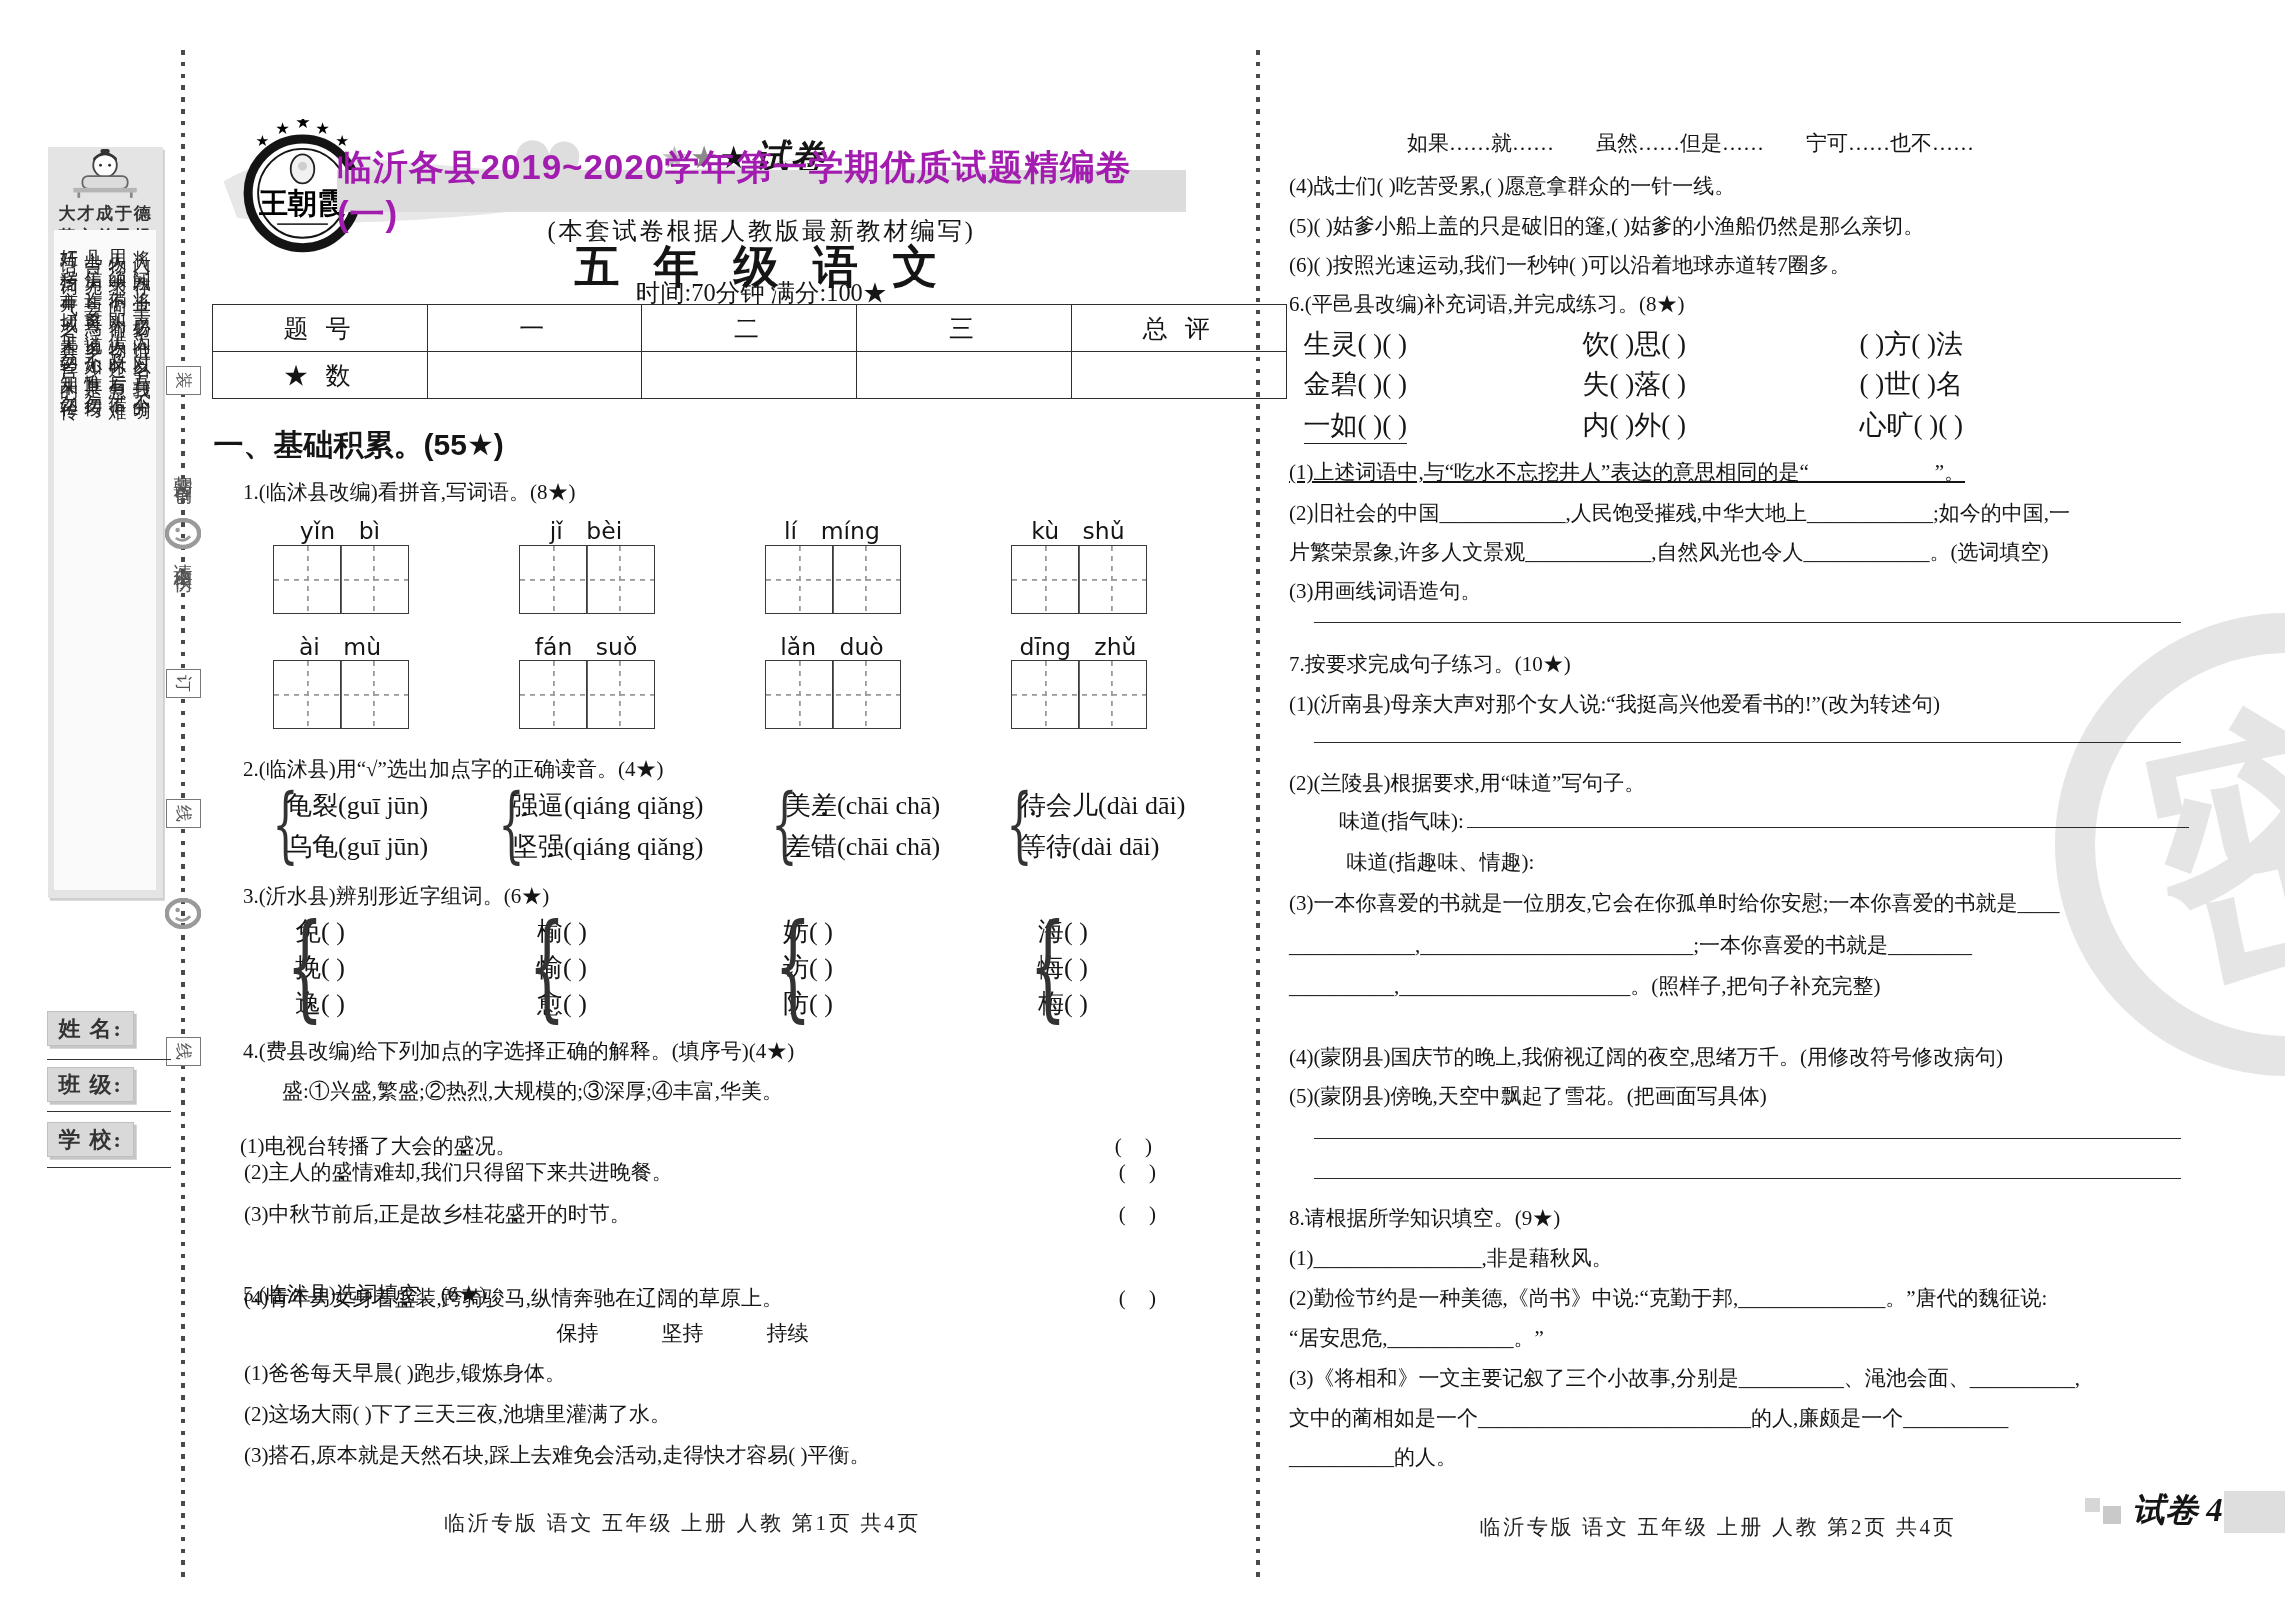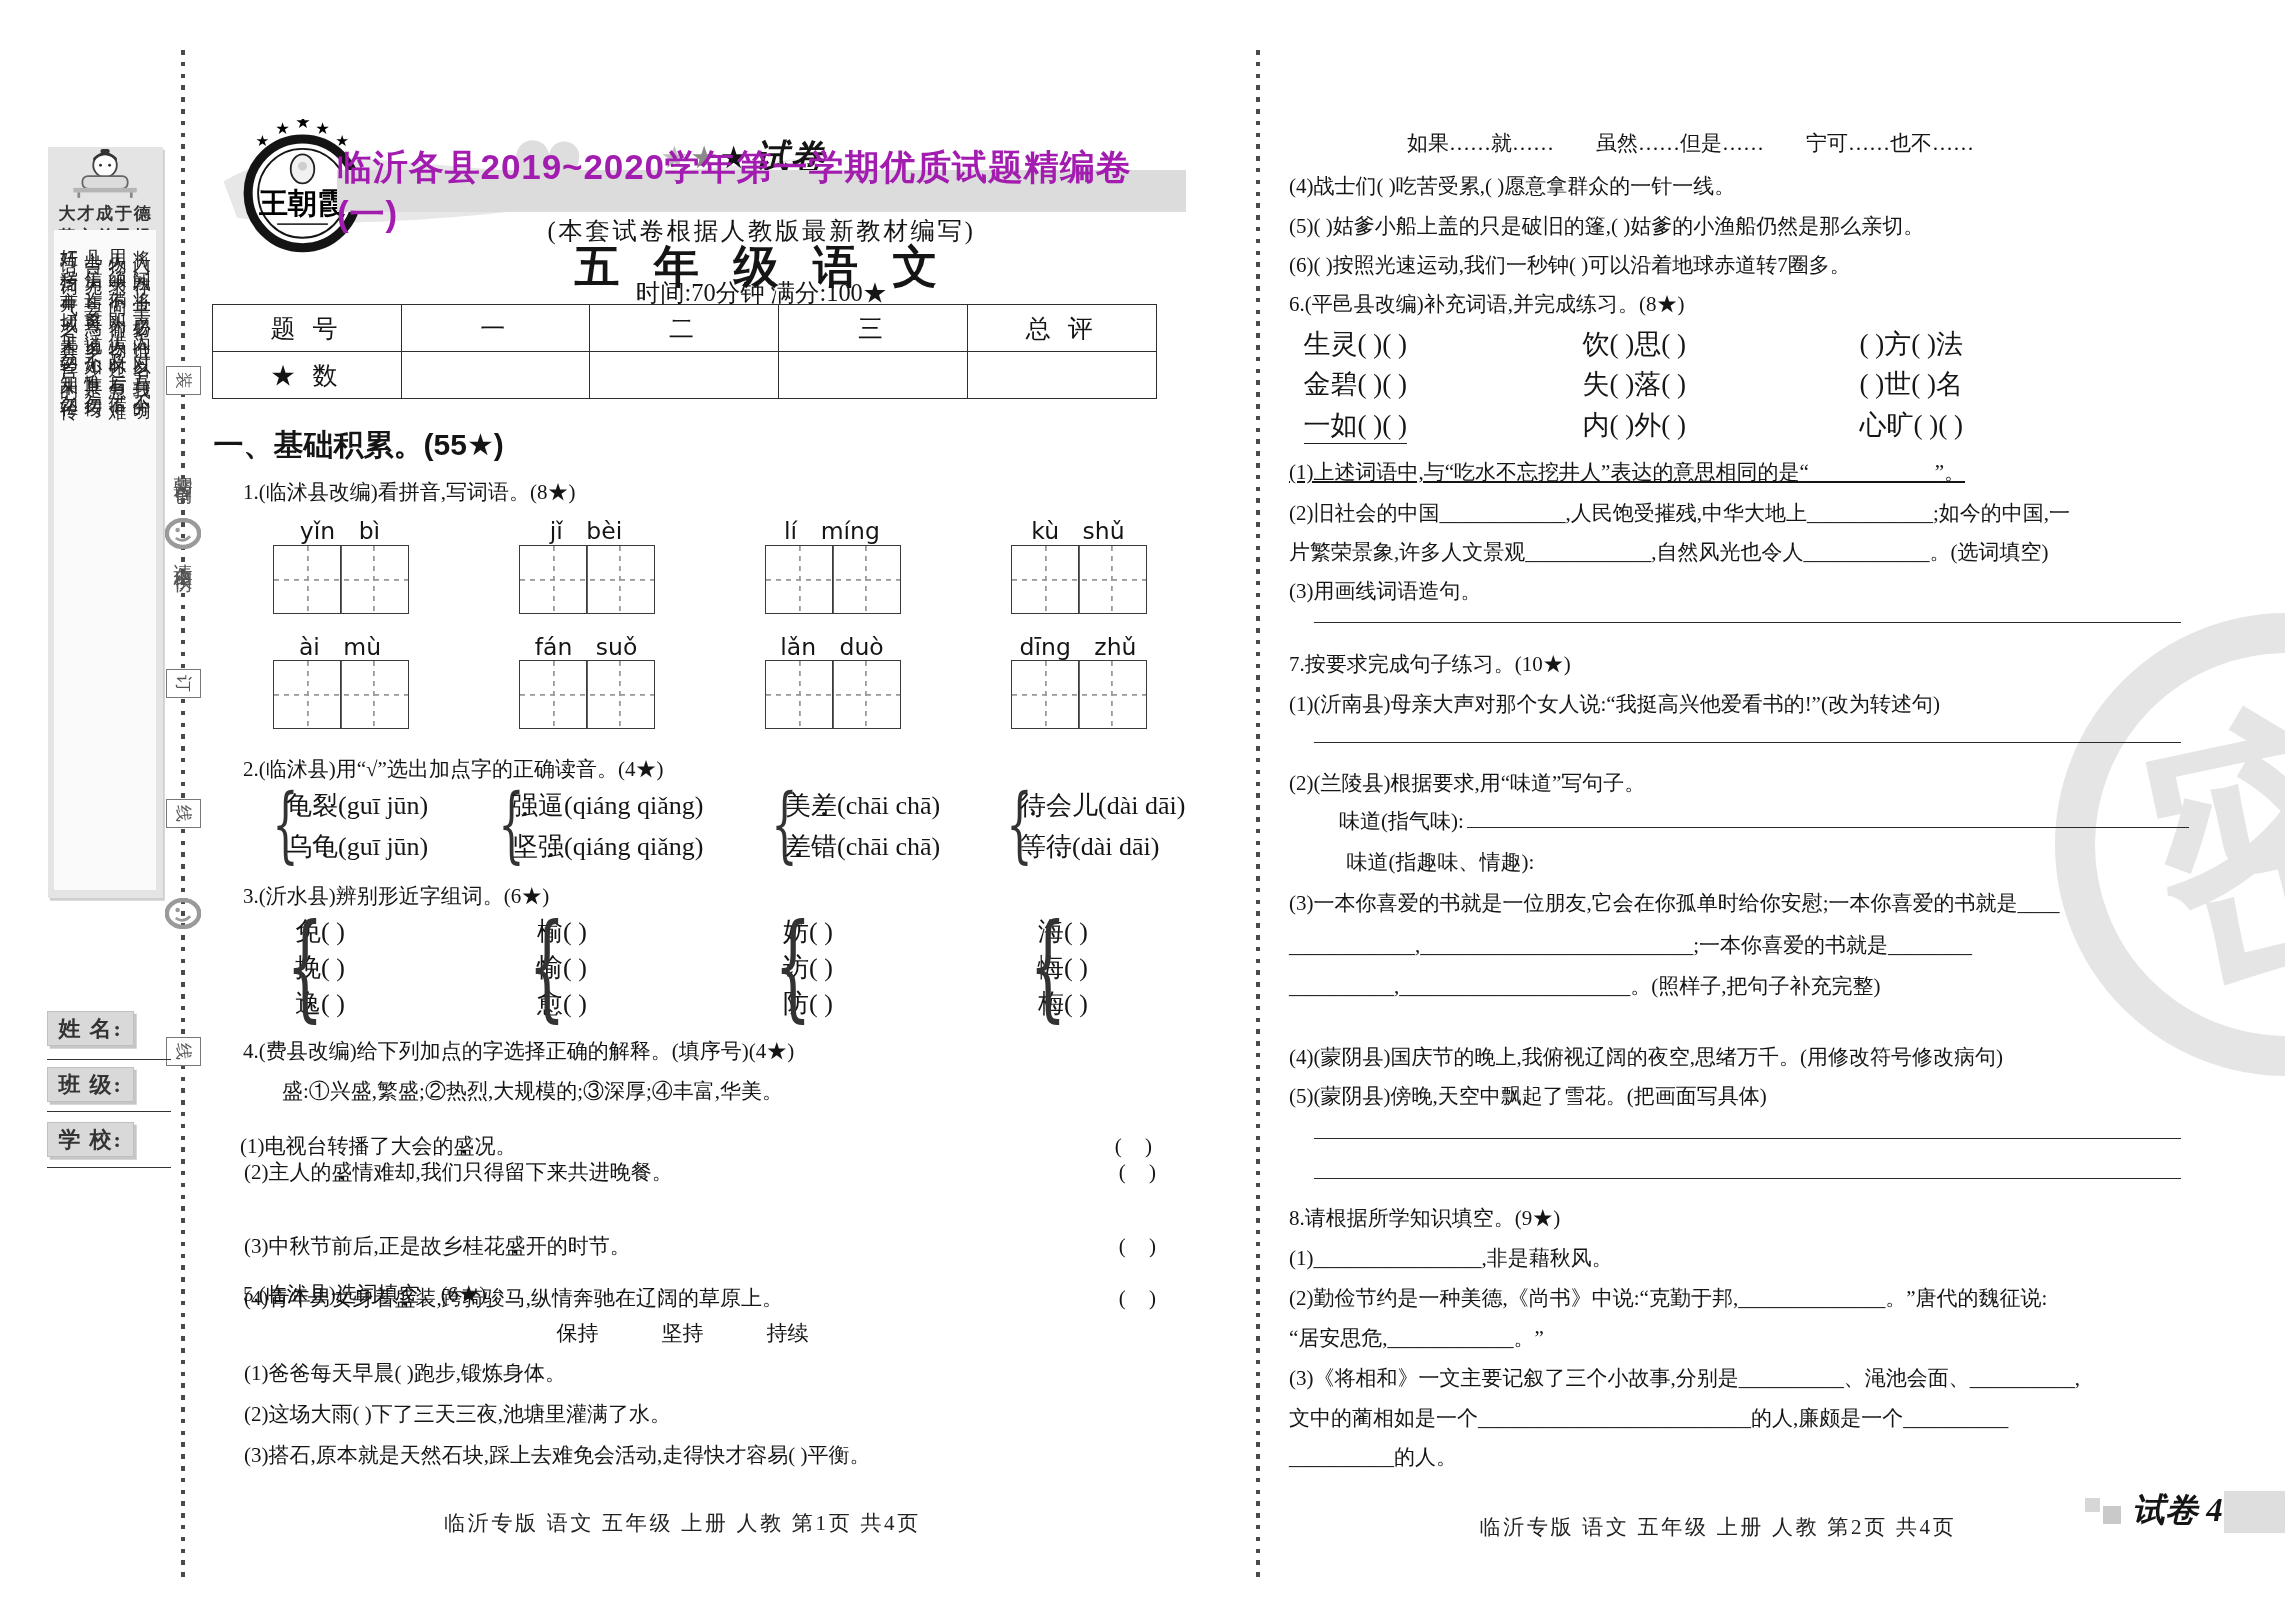--- a/index.html
+++ b/index.html
@@ -28,21 +28,21 @@
         box-shadow:2.7px 2.7px 0 #c6c6c6;display:flex;align-items:center;justify-content:center;
         font-size:22px;font-weight:bold;letter-spacing:1.8px;color:#333;}
   .fline{position:absolute;left:47px;width:124px;border-bottom:1.8px solid #333;}
   
   #titlebar{left:127px;top:170px;width:849px;height:42px;background:#dcdcdc;display:flex;align-items:center;justify-content:center;}
   #titlebar .tt{font-size:35px;letter-spacing:0.9px;color:#a21caf;}
   .starrow{font-size:31px;letter-spacing:1.8px;}
   .s1{color:#bdbdbd;} .s2{color:#8a8a8a;} .s3{color:#111;}
   .examno{font-style:italic;font-weight:bold;font-size:34px;padding:0 5.4px;}
   
-  #scoretable{border-collapse:collapse;width:945px;table-layout:fixed;}
+  #scoretable{border-collapse:collapse;width:1075px;table-layout:fixed;}
   #scoretable td{border:1.8px solid #2e2e2e;height:44px;text-align:center;font-size:25px;letter-spacing:5.4px;}
   
   .pygrid{display:grid;grid-template-columns:repeat(4,246px);padding-left:63px;}
   .pylab{width:134px;display:flex;justify-content:center;gap:23.5px;font-size:23.5px;}
   .wbox{width:134px;height:67px;border:1.8px solid #3a3a3a;
         background-image:
           repeating-linear-gradient(to right,#9a9a9a 0 5.4px,transparent 5.4px 10px),
           repeating-linear-gradient(to bottom,#9a9a9a 0 5.4px,transparent 5.4px 10px),
           repeating-linear-gradient(to bottom,#9a9a9a 0 5.4px,transparent 5.4px 10px),
           linear-gradient(#3a3a3a,#3a3a3a);
@@ -332,21 +332,21 @@
     </div>
 
     <div class="abs ser t30" style="left:33px;top:1031px;">4.(费县改编)给下列加点的字选择正确的解释。(填序号)(4★)</div>
     <div class="abs ser t30" style="left:72px;top:1071px;">盛:①兴盛,繁盛;②热烈,大规模的;③深厚;④丰富,华美。</div>
     <div class="abs ser t30" style="left:30px;top:1111px;width:941px;margin-top:15px;">
       <span>(1)电视台转播了大会的</span><span class="dt">盛</span><span>况。</span>
       <span class="score">(      )</span></div>
     <div class="abs ser t30" style="left:34px;top:1152px;width:941px;">
       <span>(2)主人的</span><span class="dt">盛</span><span>情难却,我们只得留下来共进晚餐。</span>
       <span class="score">(      )</span></div>
-    <div class="abs ser t30" style="left:34px;top:1194px;width:941px;margin-top:32px;">
+    <div class="abs ser t30" style="left:34px;top:1194px;width:941px;">
       <span>(3)中秋节前后,正是故乡桂花</span><span class="dt">盛</span><span>开的时节。</span>
       <span class="score">(      )</span></div>
     <div class="abs ser t30" style="left:34px;top:1234px;width:941px;margin-top:44px;">
       <span>(4)青年男女身着</span><span class="dt">盛</span><span>装,跨骑骏马,纵情奔驰在辽阔的草原上。</span>
       <span class="score">(      )</span></div>
 
     <div class="abs ser t30" style="left:33px;top:1274px;">5.(临沭县)选词填空。(6★)</div>
     <div class="abs ser t30 ctr" style="left:0;top:1313px;width:945px;">保持　　　坚持　　　持续</div>
     <div class="abs ser t30" style="left:34px;top:1353px;">(1)爸爸每天早晨(        )跑步,锻炼身体。</div>
     <div class="abs ser t30" style="left:34px;top:1394px;">(2)这场大雨(        )下了三天三夜,池塘里灌满了水。</div>

